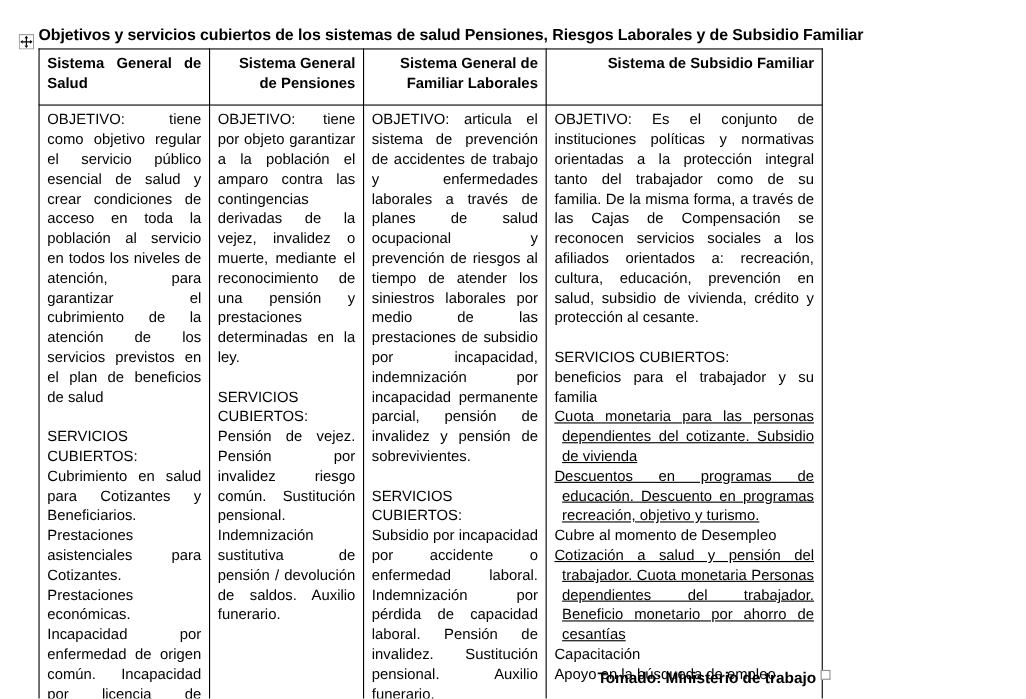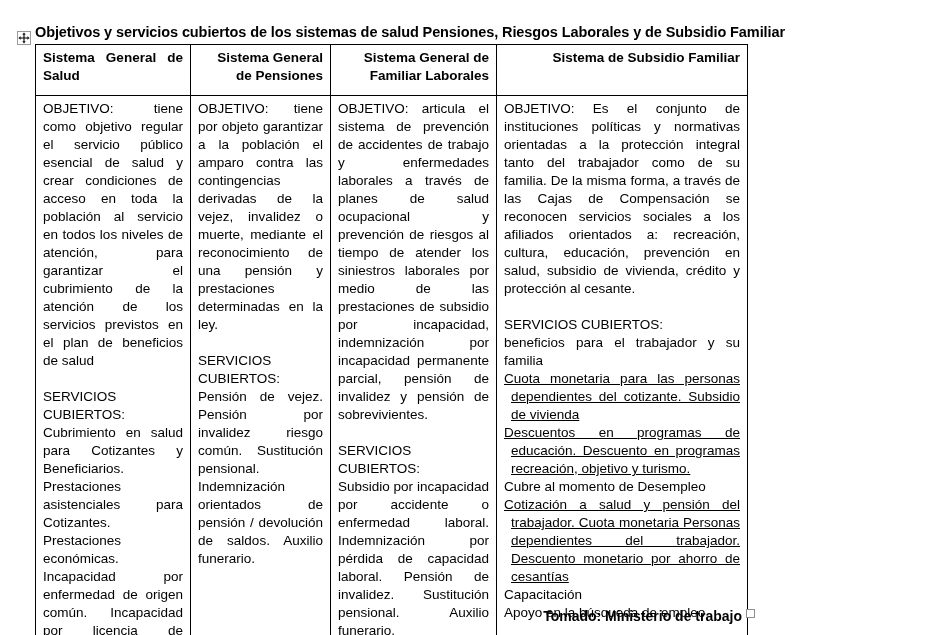--- a/index.html
+++ b/index.html
@@ -87,39 +87,39 @@
         <p class="just"><b class="lbl">OBJETIVO:</b><span> tiene como objetivo regular el servicio público esencial de salud y crear condiciones de acceso en toda la población al servicio en todos los niveles de atención, para garantizar el cubrimiento de la atención de los servicios previstos en el plan de beneficios de salud</span></p>
         <p class="blank"></p>
         <p class="svc-head">SERVICIOS CUBIERTOS:</p>
         <p class="just">Cubrimiento en salud para Cotizantes y Beneficiarios. Prestaciones asistenciales para Cotizantes. Prestaciones económicas. Incapacidad por enfermedad de origen común. Incapacidad por licencia de maternidad / paternidad</p>
       </td>
 
       <td>
         <p class="just"><b class="lbl">OBJETIVO:</b><span> tiene por objeto garantizar a la población el amparo contra las contingencias derivadas de la vejez, invalidez o muerte, mediante el reconocimiento de una pensión y prestaciones determinadas en la ley.</span></p>
         <p class="blank"></p>
         <p class="svc-head">SERVICIOS CUBIERTOS:</p>
-        <p class="just">Pensión de vejez. Pensión por invalidez riesgo común. Sustitución pensional. Indemnización orientados de pensión / devolución de saldos. Auxilio funerario.</p>
+        <p class="just">Pensión de vejez. Pensión por invalidez riesgo común. Sustitución pensional. Indemnización sustitutiva de pensión / devolución de saldos. Auxilio funerario.</p>
       </td>
 
       <td>
         <p class="just"><b class="lbl">OBJETIVO:</b><span> articula el sistema de prevención de accidentes de trabajo y enfermedades laborales a través de planes de salud ocupacional y prevención de riesgos al tiempo de atender los siniestros laborales por medio de las prestaciones de subsidio por incapacidad, indemnización por incapacidad permanente parcial, pensión de invalidez y pensión de sobrevivientes.</span></p>
         <p class="blank"></p>
         <p class="svc-head">SERVICIOS CUBIERTOS:</p>
         <p class="just">Subsidio por incapacidad por accidente o enfermedad laboral. Indemnización por pérdida de capacidad laboral. Pensión de invalidez. Sustitución pensional. Auxilio funerario.</p>
       </td>
 
       <td>
         <p class="just"><b class="lbl">OBJETIVO:</b><span> Es el conjunto de instituciones políticas y normativas orientadas a la protección integral tanto del trabajador como de su familia. De la misma forma, a través de las Cajas de Compensación se reconocen servicios sociales a los afiliados orientados a: recreación, cultura, educación, prevención en salud, subsidio de vivienda, crédito y protección al cesante.</span></p>
         <p class="blank"></p>
         <p class="svc-head">SERVICIOS CUBIERTOS:</p>
         <p class="sub-bold">beneficios para el trabajador y su familia</p>
         <p class="hang">Cuota monetaria para las personas dependientes del cotizante. Subsidio de vivienda</p>
         <p class="hang">Descuentos en programas de educación. Descuento en programas recreación, objetivo y turismo.</p>
         <p class="sub-bold">Cubre al momento de Desempleo</p>
-        <p class="hang">Cotización a salud y pensión del trabajador. Cuota monetaria Personas dependientes del trabajador. Descuento monetario por ahorro de cesantías</p>
+        <p class="hang">Cotización a salud y pensión del trabajador. Cuota monetaria Personas dependientes del trabajador. Beneficio monetario por ahorro de cesantías</p>
         <p class="just">Capacitación</p>
         <p class="just">Apoyo en la búsqueda de empleo</p>
       </td>
 
     </tr>
   </tbody>
 </table>
 
 <div class="footer">Tomado: Ministerio de trabajo</div>
 <div class="resize-handle"></div>

